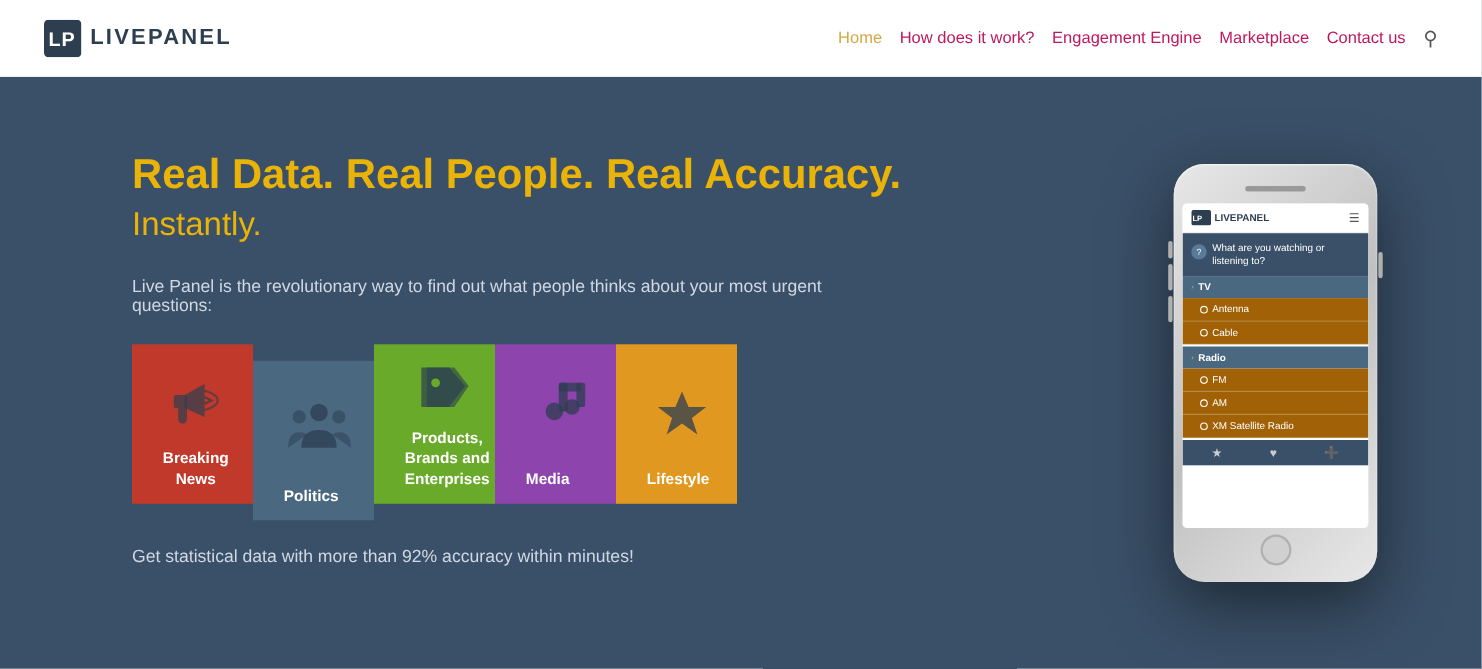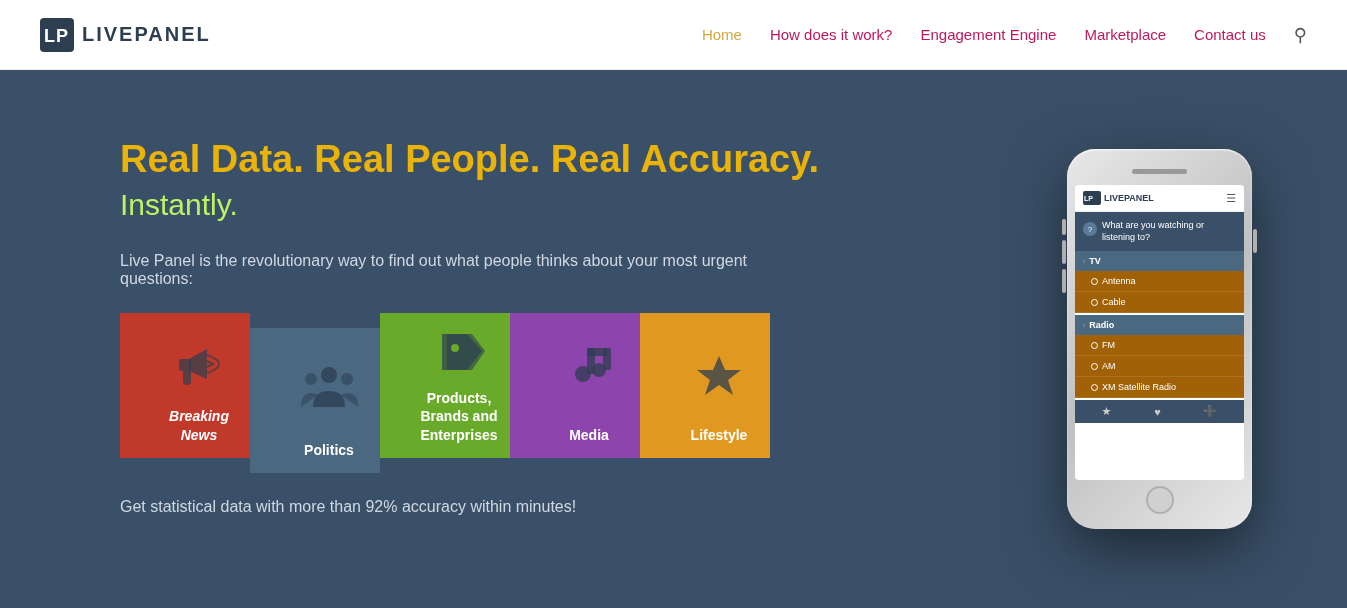--- a/index.html
+++ b/index.html
@@ -27,21 +27,21 @@
       text-transform: uppercase;
       letter-spacing: 1px;
     }
     .logo-icon {
       width: 34px;
       height: 34px;
     }
     nav {
       display: flex;
       align-items: center;
-      gap: 28px;
+      gap: 16px;
     }
     nav a {
       text-decoration: none;
       color: #be185d;
       font-size: 15px;
       font-weight: 400;
     }
     nav a.active { color: #d4a843; }
     .search-icon-btn {
       background: none;
@@ -68,42 +68,42 @@
     .hero h1 {
       font-size: 38px;
       font-weight: 700;
       color: #eab308;
       line-height: 1.2;
       margin-bottom: 5px;
     }
     .hero h2 {
       font-size: 30px;
       font-weight: 400;
-      color: #bef264;
+      color: #eab308;
       margin-bottom: 30px;
     }
     .hero p {
       font-size: 16px;
       color: #cfd8e3;
       margin-bottom: 25px;
       max-width: 660px;
     }
 
     
     .categories {
       display: flex;
       gap: 0;
       margin-bottom: 25px;
     }
     .card {
-      width: 130px;
+      width: 110px;
       height: 145px;
       display: flex;
       flex-direction: column;
-      align-items: center;
+      align-items: flex-start;
       justify-content: flex-end;
       padding-bottom: 14px;
       cursor: pointer;
       position: relative;
       padding-left: 28px;
     }
     .card-icon {
       font-size: 52px;
       margin-bottom: 8px;
       display: flex;
@@ -112,21 +112,21 @@
       flex: 1;
       padding-top: 20px;
     }
     .card-label {
       font-size: 14px;
       font-weight: 600;
       color: #fff;
       text-align: center;
       line-height: 1.3;
     }
-    .card-breaking { background: #c0392b; font-style: italic; }
+    .card-breaking { background: #c0392b; }
     .card-politics { background: #4a6880; margin-top: 15px; }
     .card-products { background: #6aaa2a; }
     .card-media { background: #8e44ad; gap: 16px; }
     .card-lifestyle { background: #e09820; }
 
     .bottom-text {
       font-size: 15px;
       color: #cfd8e3;
     }
 

